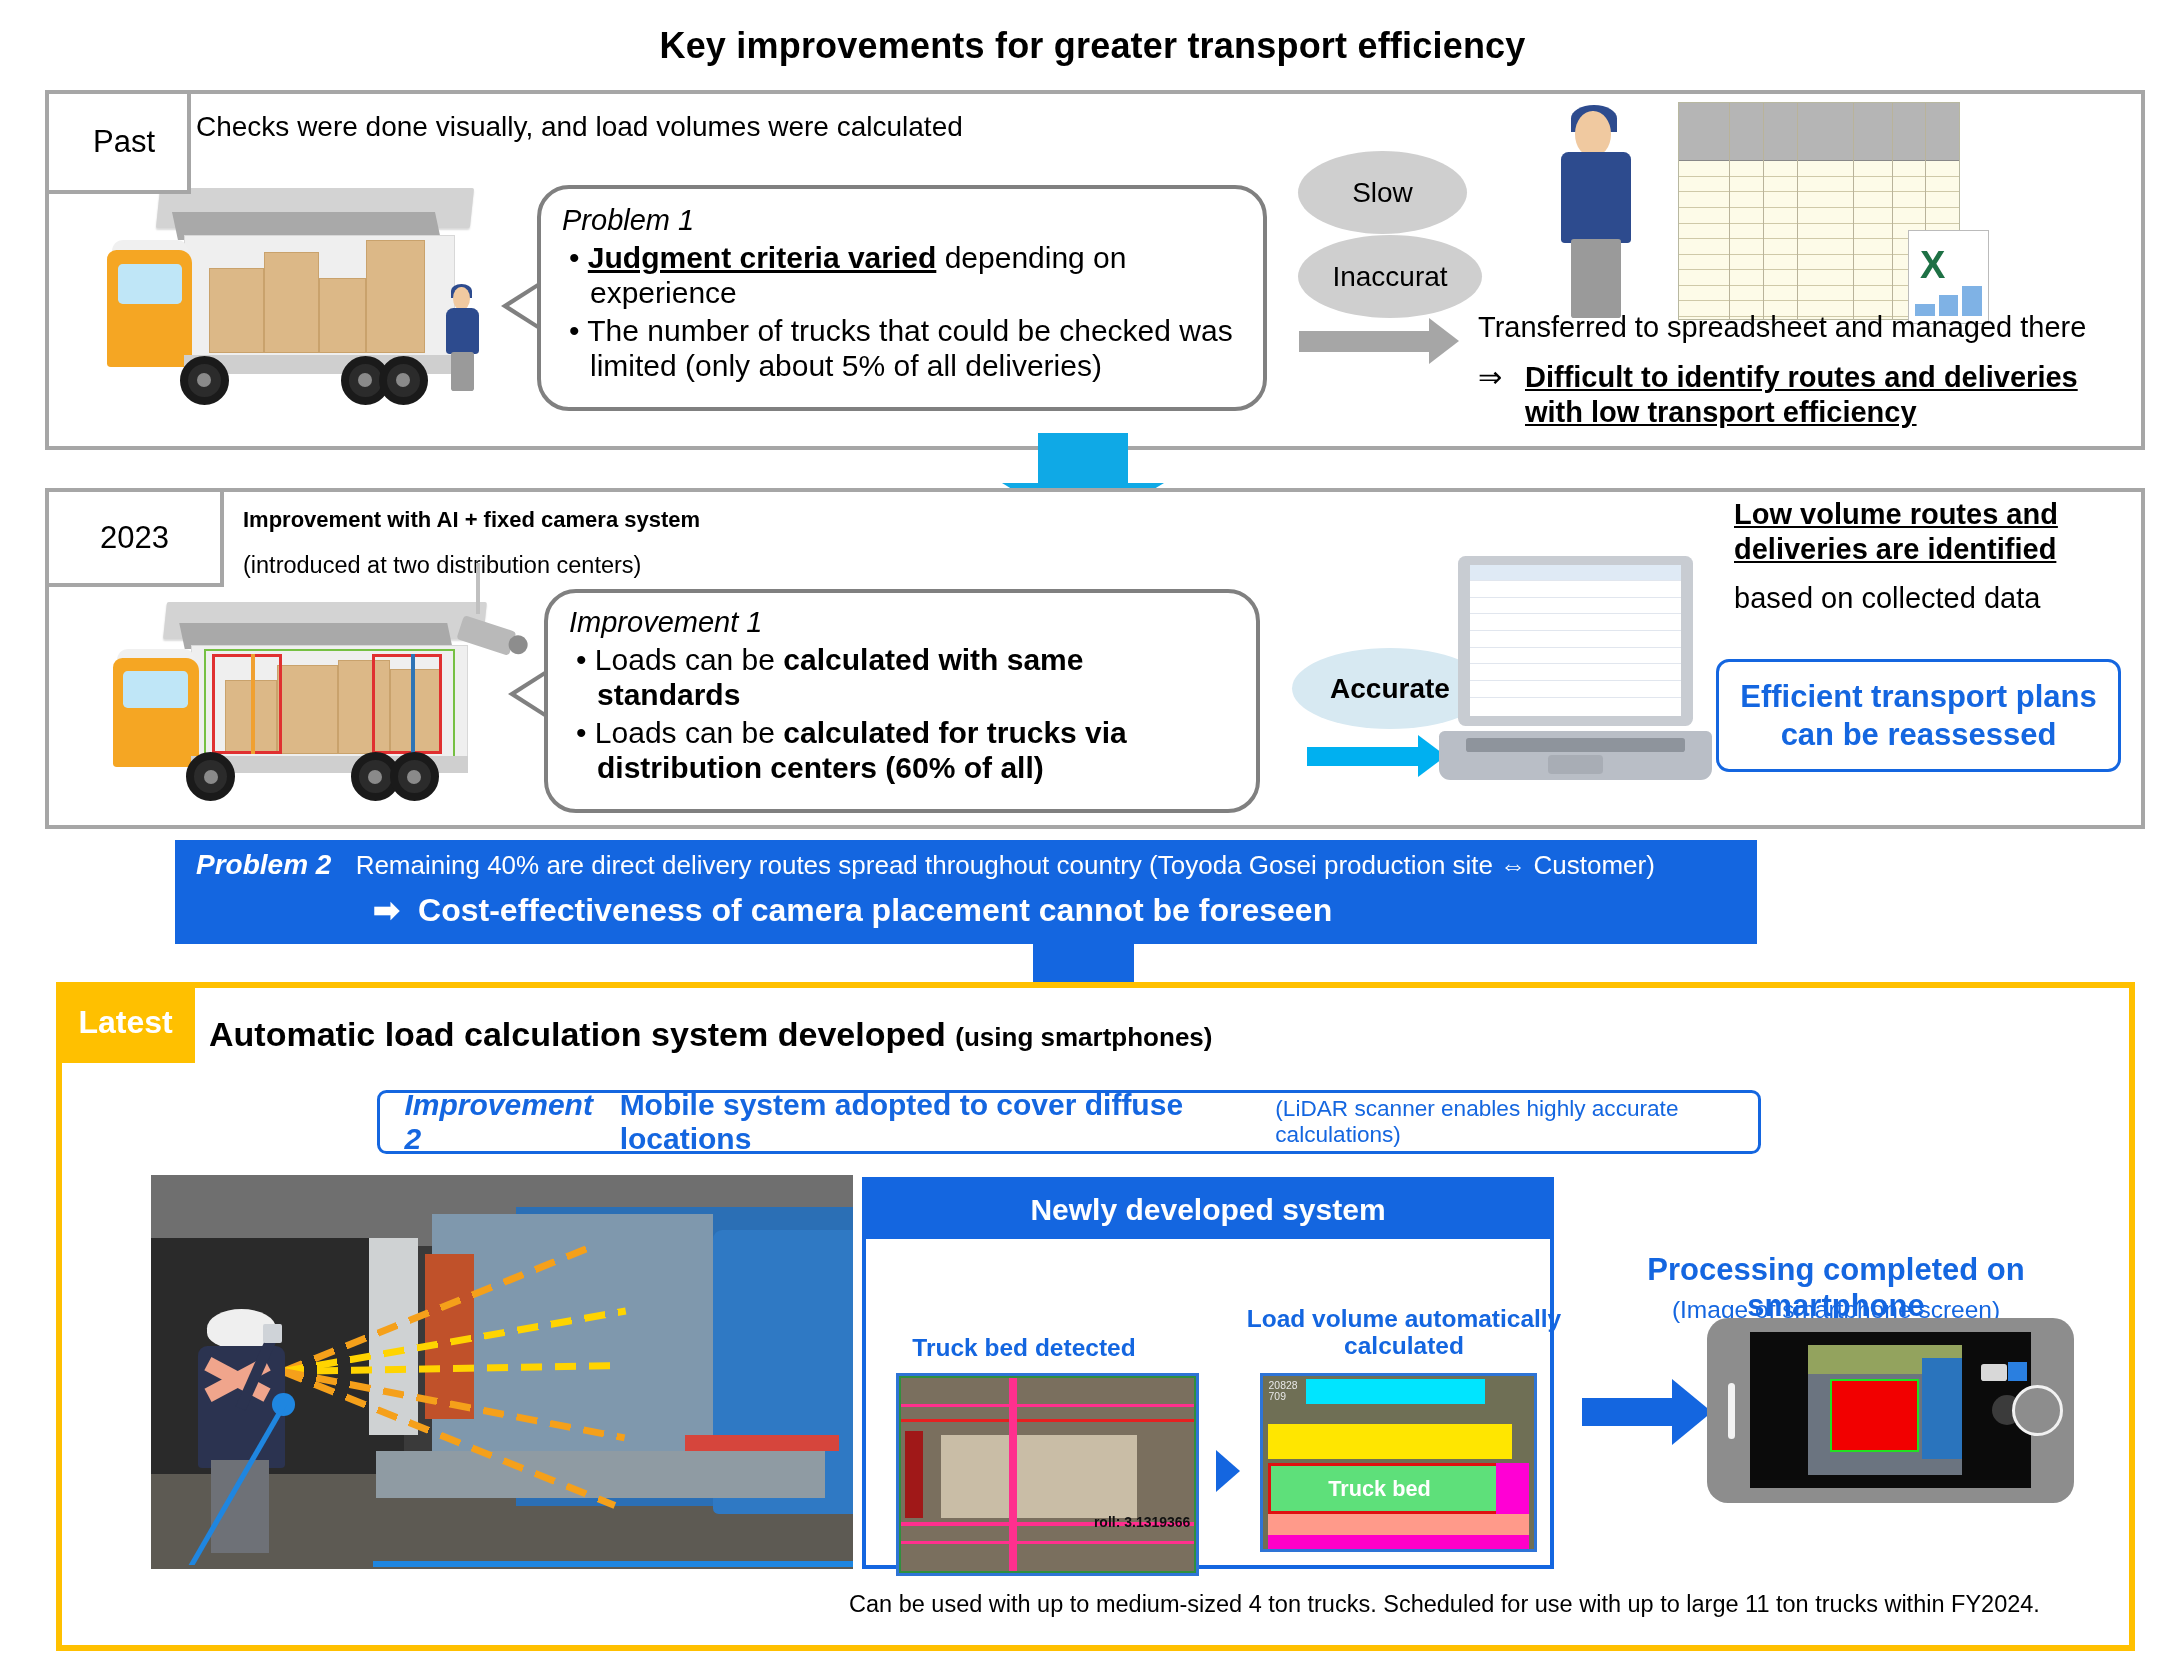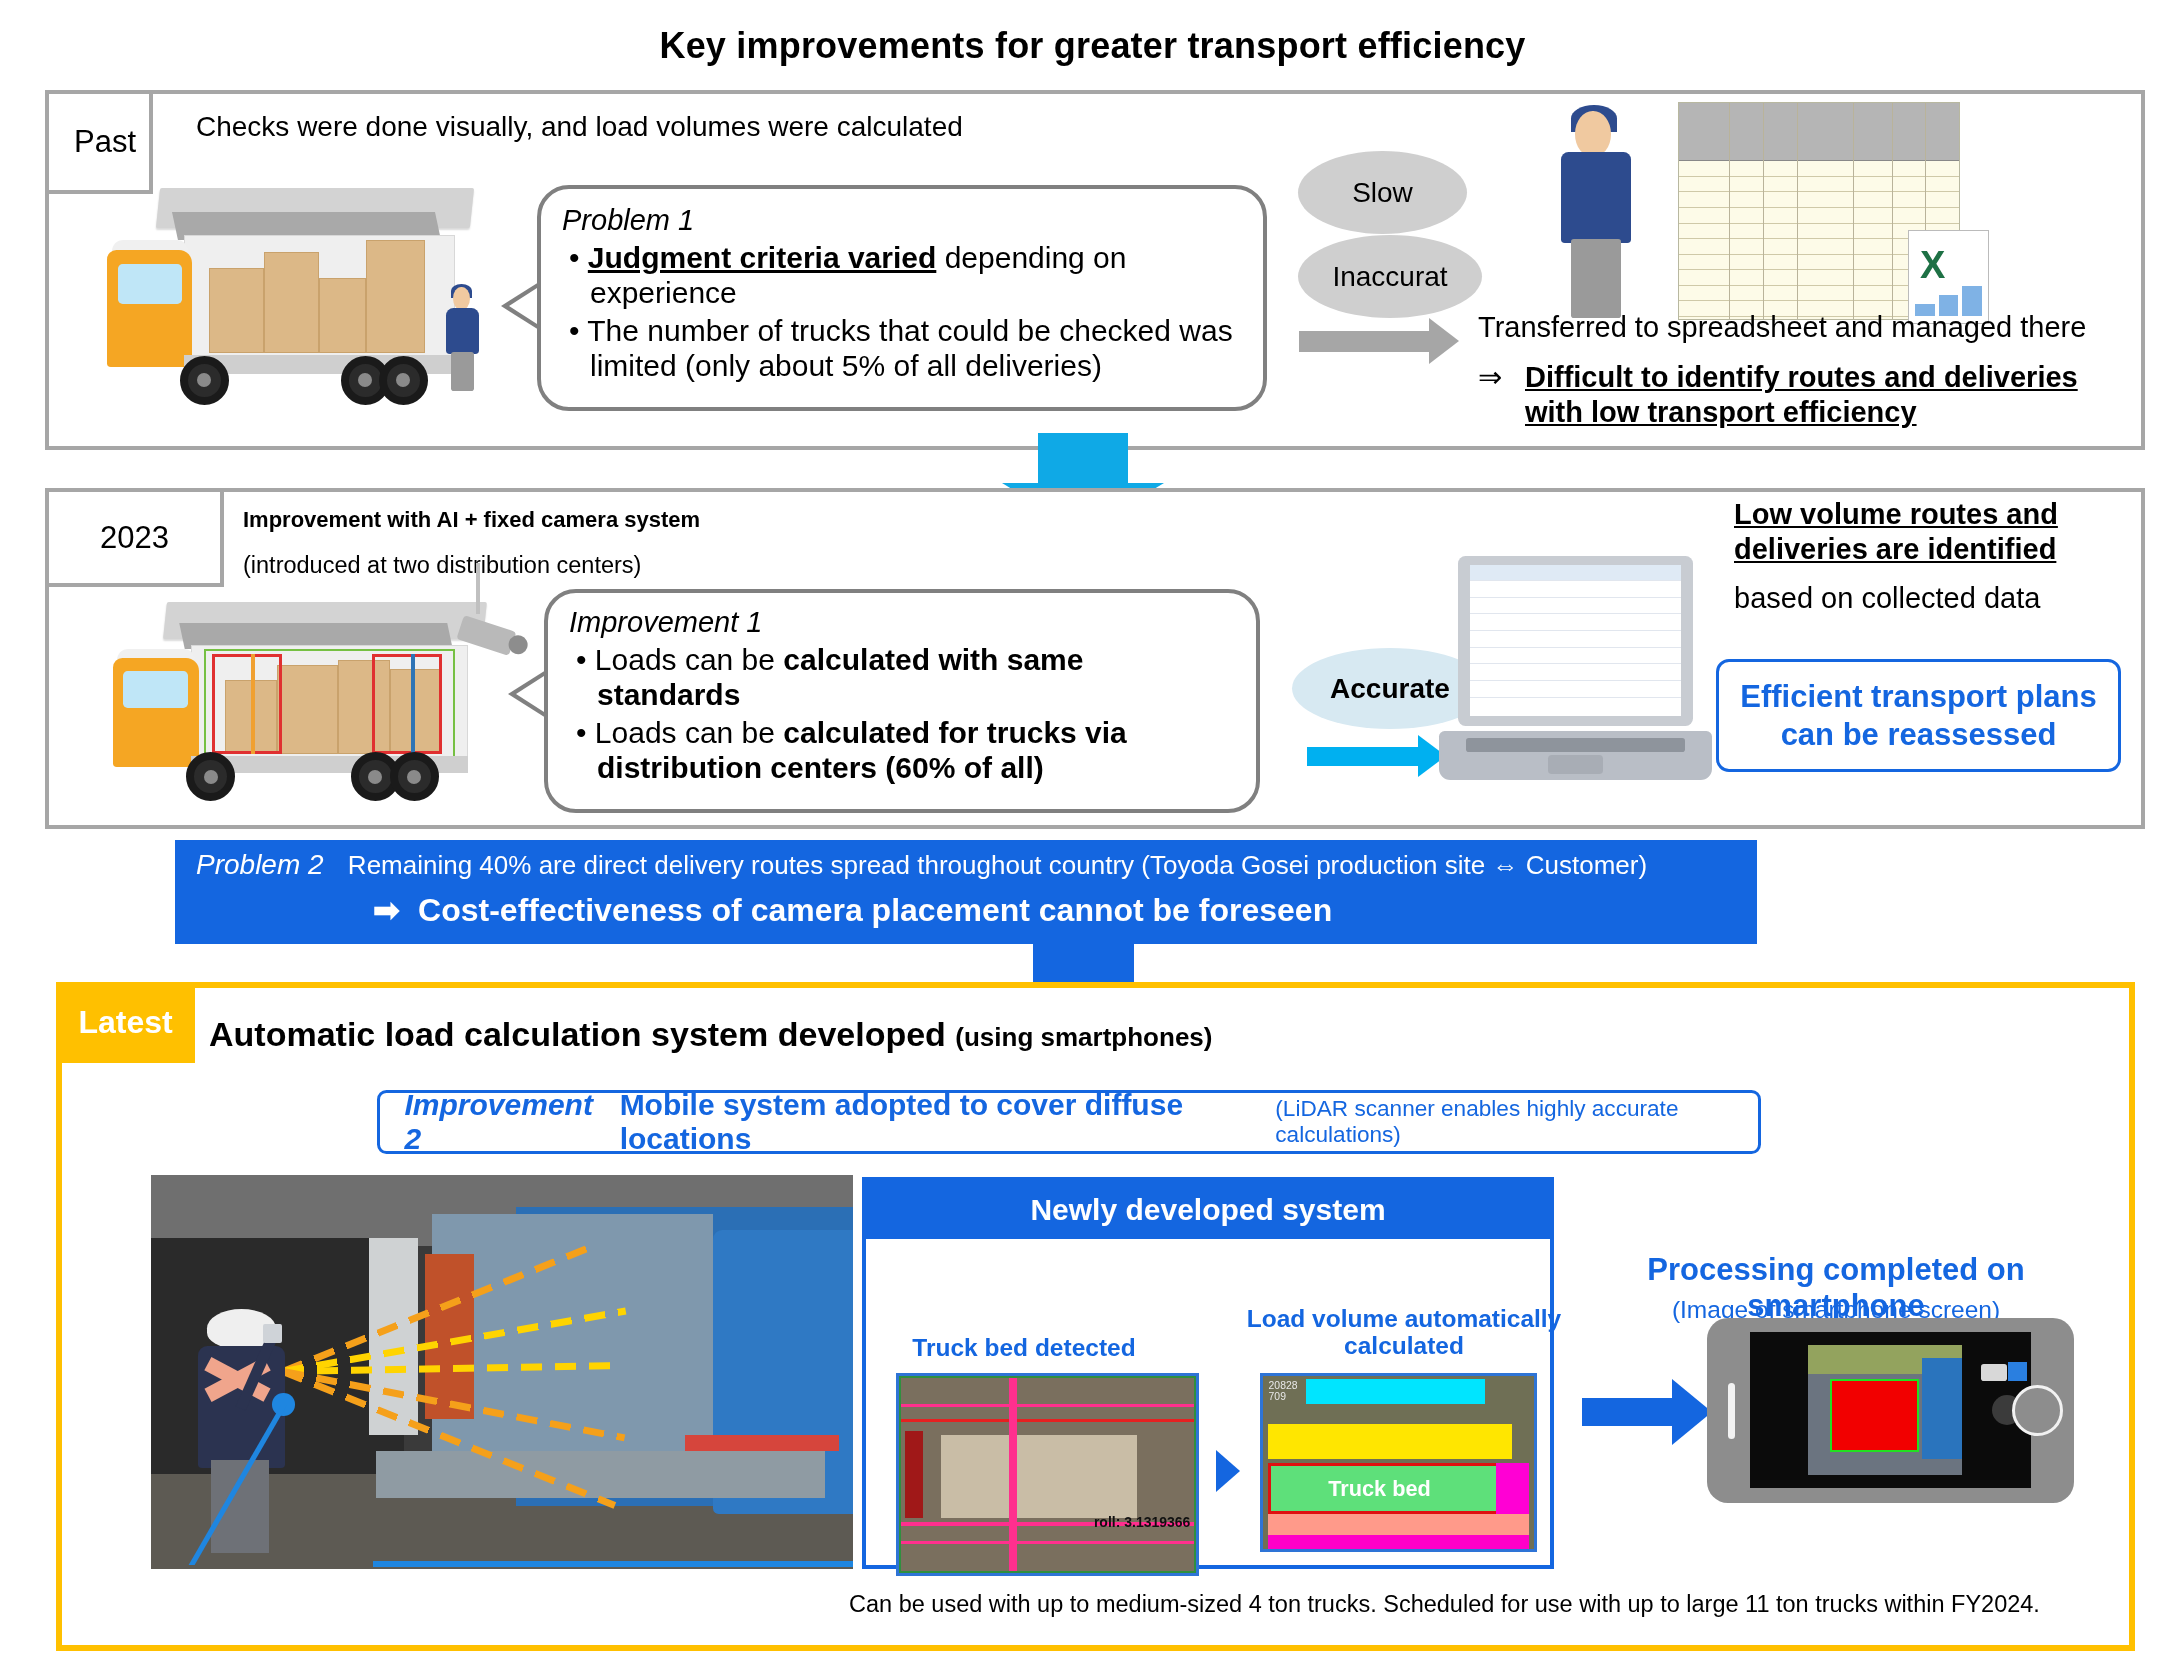--- a/index.html
+++ b/index.html
@@ -29,21 +29,21 @@
     position: absolute;
     background: #fff;
     border: 4.7px solid #a6a6a6;
     display: flex; align-items: center; justify-content: center;
     font-size: 31px; font-weight: normal;
     z-index: 6;
   }
 
   
   #past-box { left: 45px; top: 90px; width: 2100px; height: 360px; }
-  #past-tag  { left: 45px; top: 90px; width: 108px; height: 104px; padding-left: 12px; }
+  #past-tag  { left: 45px; top: 90px; width: 146px; height: 104px; padding-left: 12px; }
   .past-head {
     position: absolute; left: 196px; top: 111px;
     font-size: 28px;
   }
 
   
   .truck-wrap { position: absolute; }
   .truck {
     position: relative; width: 100%; height: 100%;
   }
@@ -219,21 +219,21 @@
     display:flex; align-items:center; justify-content:center; text-align:center;
     line-height:1.2;
   }
 
   
   #prob2 {
     position:absolute; left:175px; top:840px; width:1582px; height:104px;
     background:#1466e0; color:#fff;
   }
   #prob2 .l1 { position:absolute; left:21px; top:9.4px; font-size:26px; }
-  #prob2 .l1 .t { font-style:italic; font-weight:normal; font-size:28px; }
+  #prob2 .l1 .t { font-style:italic; font-weight:bold; font-size:28px; }
   #prob2 .l2 { position:absolute; left:198px; top:51px; font-size:32px; font-weight:bold; }
 
   
   #latest-box { left: 56px; top: 982px; width: 2079px; height: 669px; border: 6.6px solid #ffc000; }
   #latest-tag {
     position:absolute; left:56px; top:982px; width:139px; height:81px;
     background:#ffc000; color:#fff; font-size:32px; font-weight:bold;
     display:flex; align-items:center; justify-content:center;
   }
   .latest-head { position:absolute; left:209px; top:1015px; font-size:34px; font-weight:bold; }

